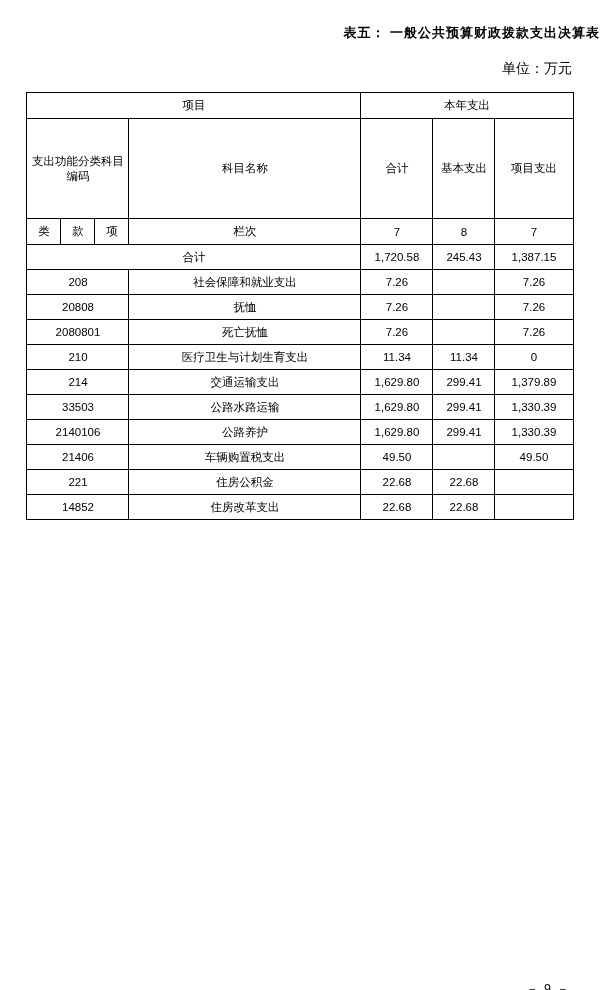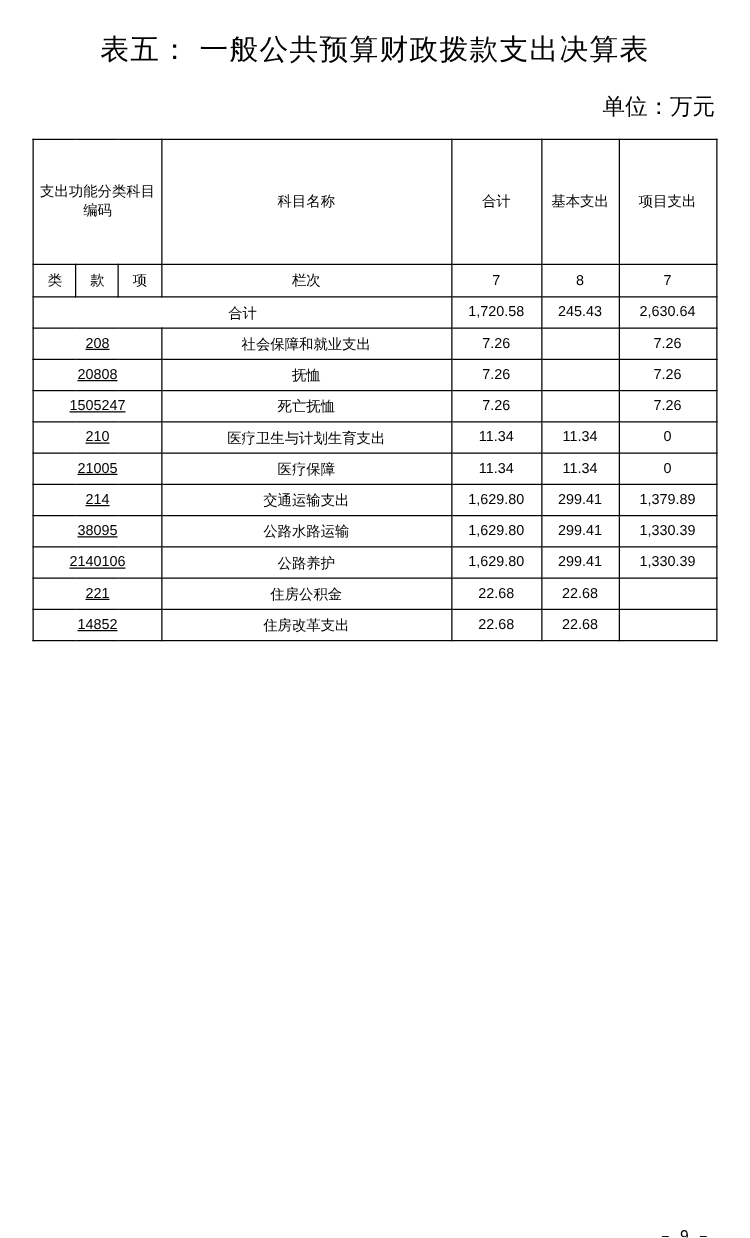--- a/index.html
+++ b/index.html
@@ -14,30 +14,30 @@
     font-family: "Liberation Serif", "DejaVu Serif", serif;
     color: #000000;
   }
   .page {
     width: 600px;
     height: 990px;
     position: relative;
     box-sizing: border-box;
   }
   .title {
-    text-align: center;
-    font-size: 23px;
-    font-weight: normal;
+    text-align: right;
+    font-size: 13px;
+    font-weight: bold;
     letter-spacing: 1px;
     margin-top: 24px;
     font-family: "Liberation Sans", "DejaVu Sans", sans-serif;
   }
   .unit-line {
     text-align: right;
-    font-size: 18px;
+    font-size: 14px;
     margin-top: 18px;
     padding-right: 28px;
     font-family: "Liberation Sans", "DejaVu Sans", sans-serif;
   }
   table.main {
     border-collapse: collapse;
     margin: 14px auto 0 auto;
     width: 546px;
     table-layout: fixed;
     font-size: 11.5px;
@@ -63,21 +63,20 @@
     text-align: left;
     padding-left: 12px;
   }
   .num-cell {
     text-align: right;
     padding-right: 10px;
   }
   .code-cell {
     text-align: left;
     padding-left: 8px;
-    text-decoration: underline;
   }
   .indent1 { padding-left: 22px; }
   .col-lei { width: 34px; }
   .col-kuan { width: 34px; }
   .col-xiang { width: 34px; }
   .col-name { width: 232px; }
   .col-heji { width: 72px; }
   .col-jiben { width: 62px; }
   .col-xiangmu { width: 78px; }
   .footer-page {
@@ -102,101 +101,105 @@
     <colgroup>
       <col class="col-lei">
       <col class="col-kuan">
       <col class="col-xiang">
       <col class="col-name">
       <col class="col-heji">
       <col class="col-jiben">
       <col class="col-xiangmu">
     </colgroup>
     <tbody>
+      <tr class="hdr-top">
+        <td colspan="4">项目</td>
+        <td colspan="3">本年支出</td>
+      </tr>
       <tr class="hdr-mid">
         <td colspan="3" class="vert-label">支出功能分类科目编码</td>
         <td>科目名称</td>
         <td>合计</td>
         <td>基本支出</td>
         <td>项目支出</td>
       </tr>
       <tr class="hdr-sub">
         <td>类</td>
         <td>款</td>
         <td>项</td>
         <td>栏次</td>
         <td>7</td>
         <td>8</td>
         <td>7</td>
       </tr>
       <tr>
         <td colspan="4">合计</td>
         <td class="num-cell">1,720.58</td>
         <td class="num-cell">245.43</td>
-        <td class="num-cell">2,630.64</td>
+        <td class="num-cell">1,387.15</td>
       </tr>
     </tbody>
     <tbody id="rows-body">
         <tr>
           <td colspan="3" class="code-cell">208</td>
           <td class="name-cell">社会保障和就业支出</td>
           <td class="num-cell">7.26</td>
           <td class="num-cell"></td>
           <td class="num-cell">7.26</td>
         </tr>
         <tr>
           <td colspan="3" class="code-cell">20808</td>
           <td class="name-cell">抚恤</td>
           <td class="num-cell">7.26</td>
           <td class="num-cell"></td>
           <td class="num-cell">7.26</td>
         </tr>
         <tr>
-          <td colspan="3" class="code-cell">1505247</td>
+          <td colspan="3" class="code-cell">2080801</td>
           <td class="name-cell">死亡抚恤</td>
           <td class="num-cell">7.26</td>
           <td class="num-cell"></td>
           <td class="num-cell">7.26</td>
         </tr>
         <tr>
           <td colspan="3" class="code-cell">210</td>
           <td class="name-cell">医疗卫生与计划生育支出</td>
           <td class="num-cell">11.34</td>
           <td class="num-cell">11.34</td>
           <td class="num-cell">0</td>
         </tr>
         <tr>
-          <td colspan="3" class="code-cell">21005</td>
-          <td class="name-cell">医疗保障</td>
-          <td class="num-cell">11.34</td>
-          <td class="num-cell">11.34</td>
-          <td class="num-cell">0</td>
-        </tr>
-        <tr>
           <td colspan="3" class="code-cell">214</td>
           <td class="name-cell">交通运输支出</td>
           <td class="num-cell">1,629.80</td>
           <td class="num-cell">299.41</td>
           <td class="num-cell">1,379.89</td>
         </tr>
         <tr>
-          <td colspan="3" class="code-cell">38095</td>
+          <td colspan="3" class="code-cell">33503</td>
           <td class="name-cell">公路水路运输</td>
           <td class="num-cell">1,629.80</td>
           <td class="num-cell">299.41</td>
           <td class="num-cell">1,330.39</td>
         </tr>
         <tr>
           <td colspan="3" class="code-cell">2140106</td>
           <td class="name-cell indent1">公路养护</td>
           <td class="num-cell">1,629.80</td>
           <td class="num-cell">299.41</td>
           <td class="num-cell">1,330.39</td>
         </tr>
         <tr>
+          <td colspan="3" class="code-cell">21406</td>
+          <td class="name-cell">车辆购置税支出</td>
+          <td class="num-cell">49.50</td>
+          <td class="num-cell"></td>
+          <td class="num-cell">49.50</td>
+        </tr>
+        <tr>
           <td colspan="3" class="code-cell">221</td>
           <td class="name-cell">住房公积金</td>
           <td class="num-cell">22.68</td>
           <td class="num-cell">22.68</td>
           <td class="num-cell"></td>
         </tr>
         <tr>
           <td colspan="3" class="code-cell">14852</td>
           <td class="name-cell">住房改革支出</td>
           <td class="num-cell">22.68</td>

